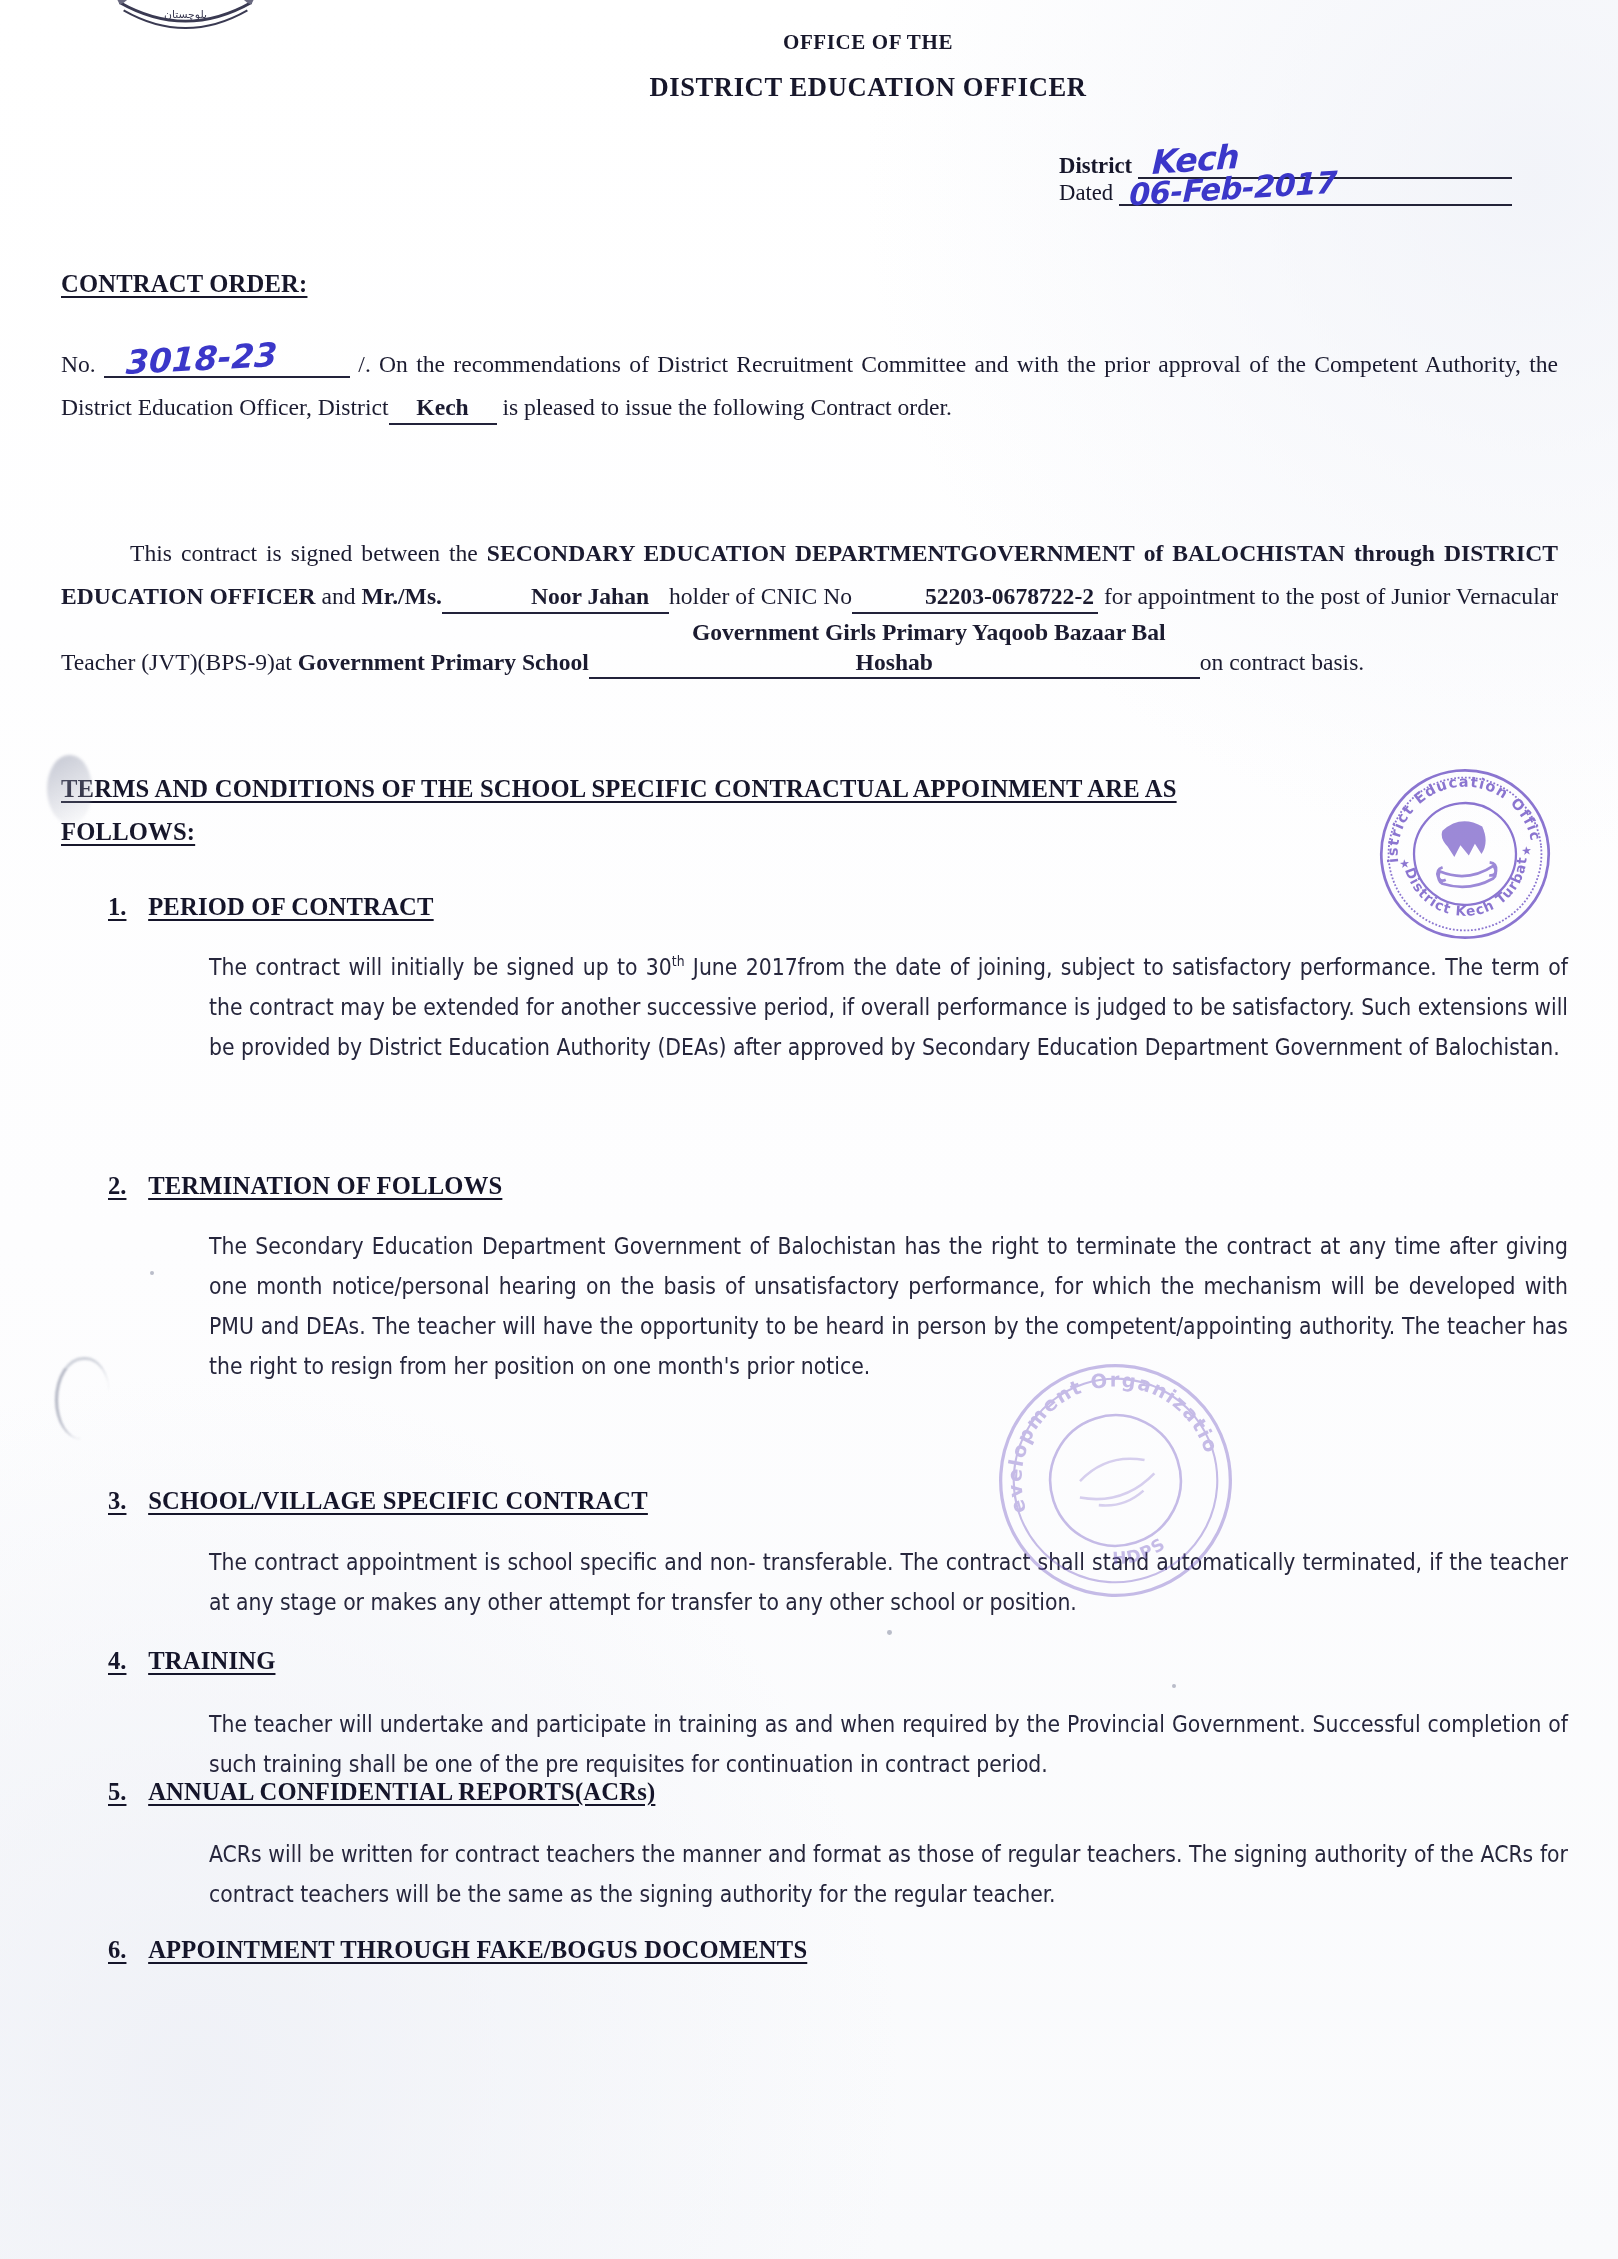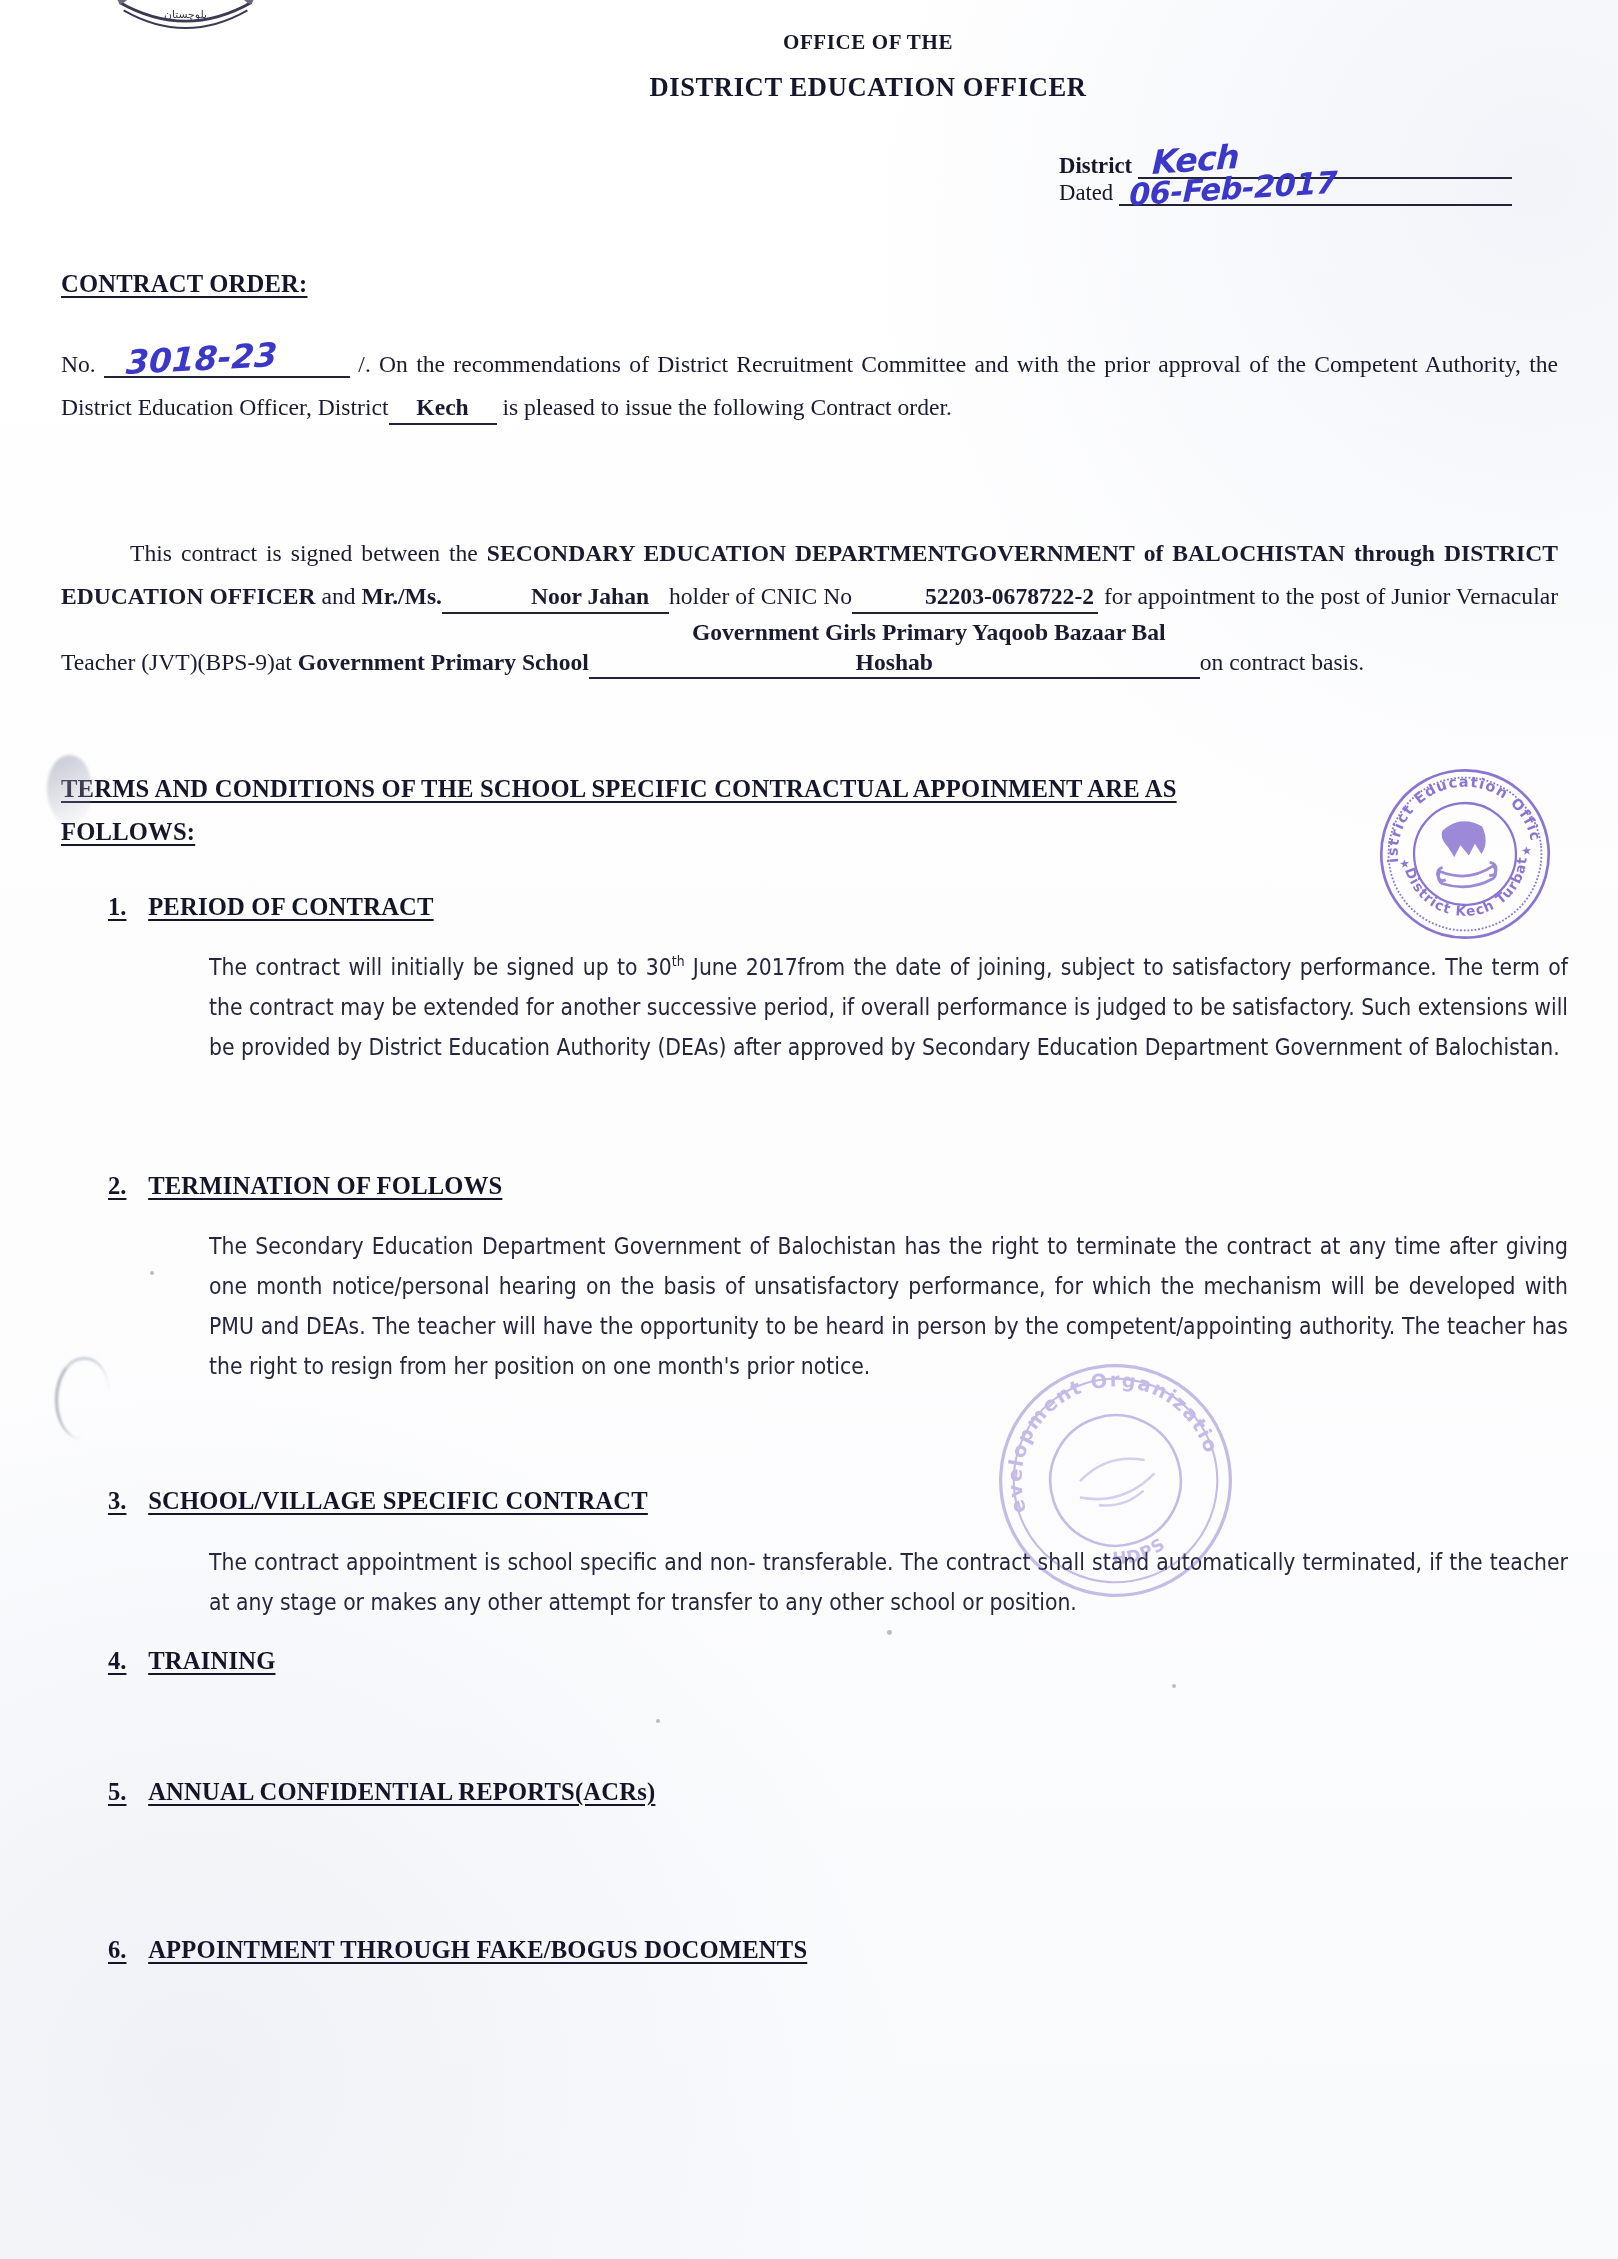--- a/index.html
+++ b/index.html
@@ -315,25 +315,27 @@
   <div class="clause-head" style="left:108px; top:1487px;">
     <span class="clause-num">3.</span>
     <span class="clause-label">SCHOOL/VILLAGE SPECIFIC CONTRACT</span>
   </div>
   <div class="clause-body" style="top:1542px;">The contract appointment is school specific and non- transferable. The contract shall stand automatically terminated, if the teacher at any stage or makes any other attempt for transfer to any other school or position.</div>
 
   <div class="clause-head" style="left:108px; top:1647px;">
     <span class="clause-num">4.</span>
     <span class="clause-label">TRAINING</span>
   </div>
+  <div class="clause-body" style="top:1704px;">The teacher will undertake and participate in training as and when required by the Provincial Government. Successful completion of such training shall be one of the pre requisites for continuation in contract period.</div>
 
   <div class="clause-head" style="left:108px; top:1778px;">
     <span class="clause-num">5.</span>
     <span class="clause-label">ANNUAL CONFIDENTIAL REPORTS(ACRs)</span>
   </div>
+  <div class="clause-body" style="top:1834px;">ACRs will be written for contract teachers the manner and format as those of regular teachers. The signing authority of the ACRs for contract teachers will be the same as the signing authority for the regular teacher.</div>
 
   <div class="clause-head" style="left:108px; top:1936px;">
     <span class="clause-num">6.</span>
     <span class="clause-label">APPOINTMENT THROUGH FAKE/BOGUS DOCOMENTS</span>
   </div>
 
   <div class="stamp-main">
     <svg width="182" height="182" viewBox="0 0 200 200">
       <defs>
         <path id="arcTop" d="M 26 100 A 74 74 0 0 1 174 100"></path>

